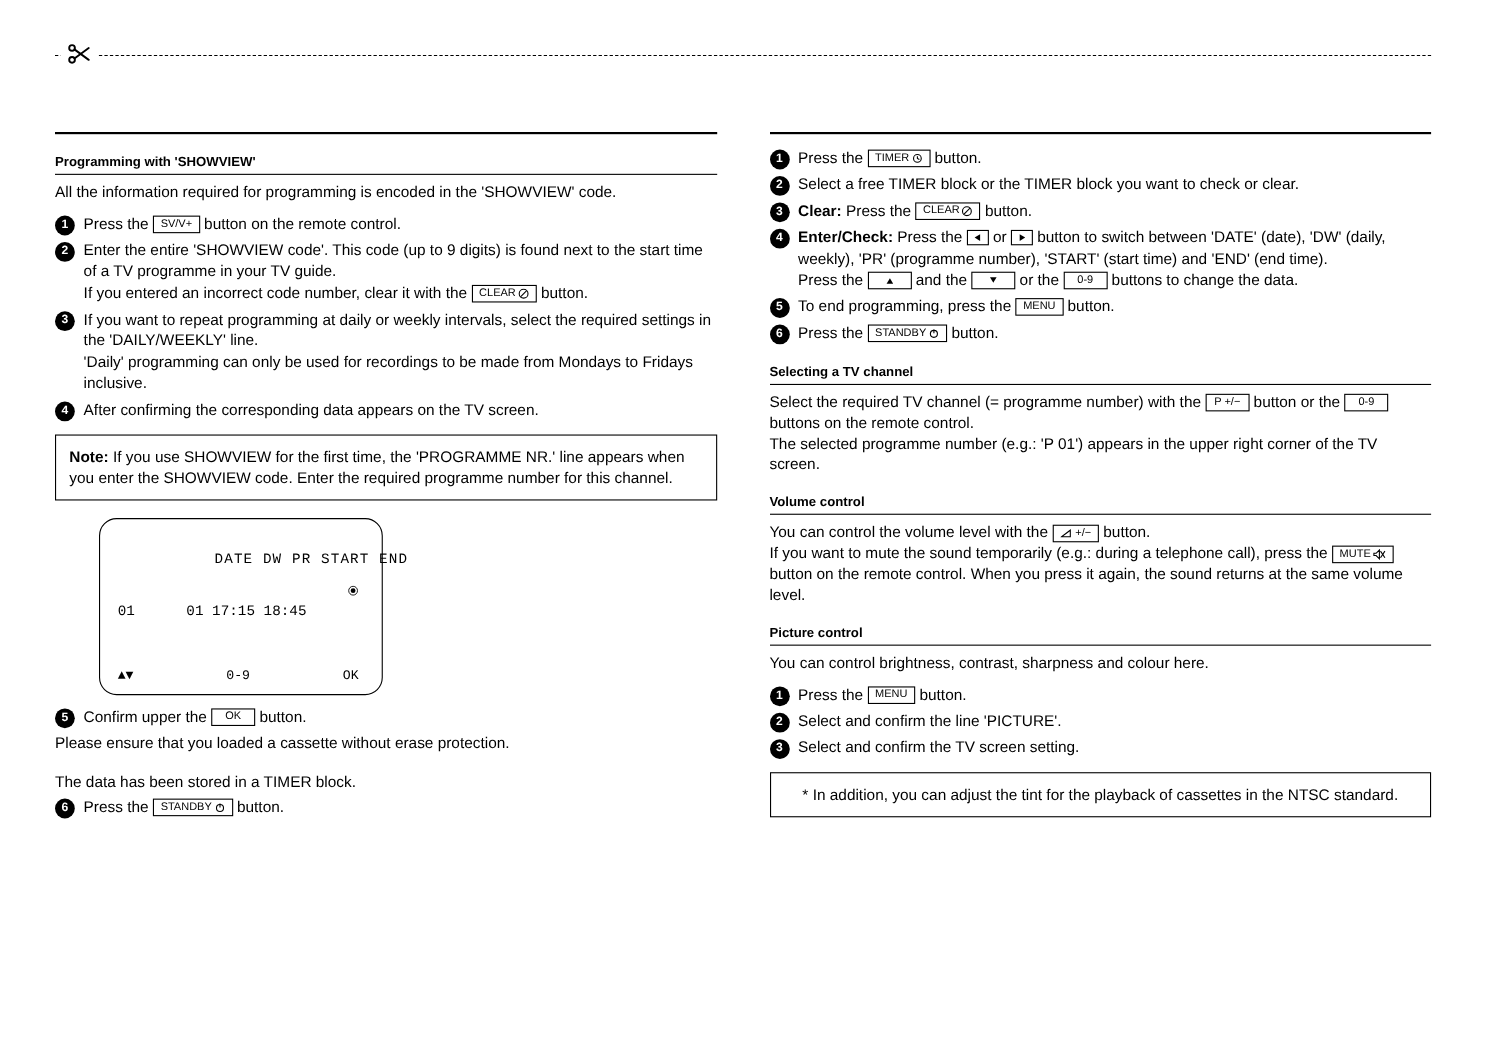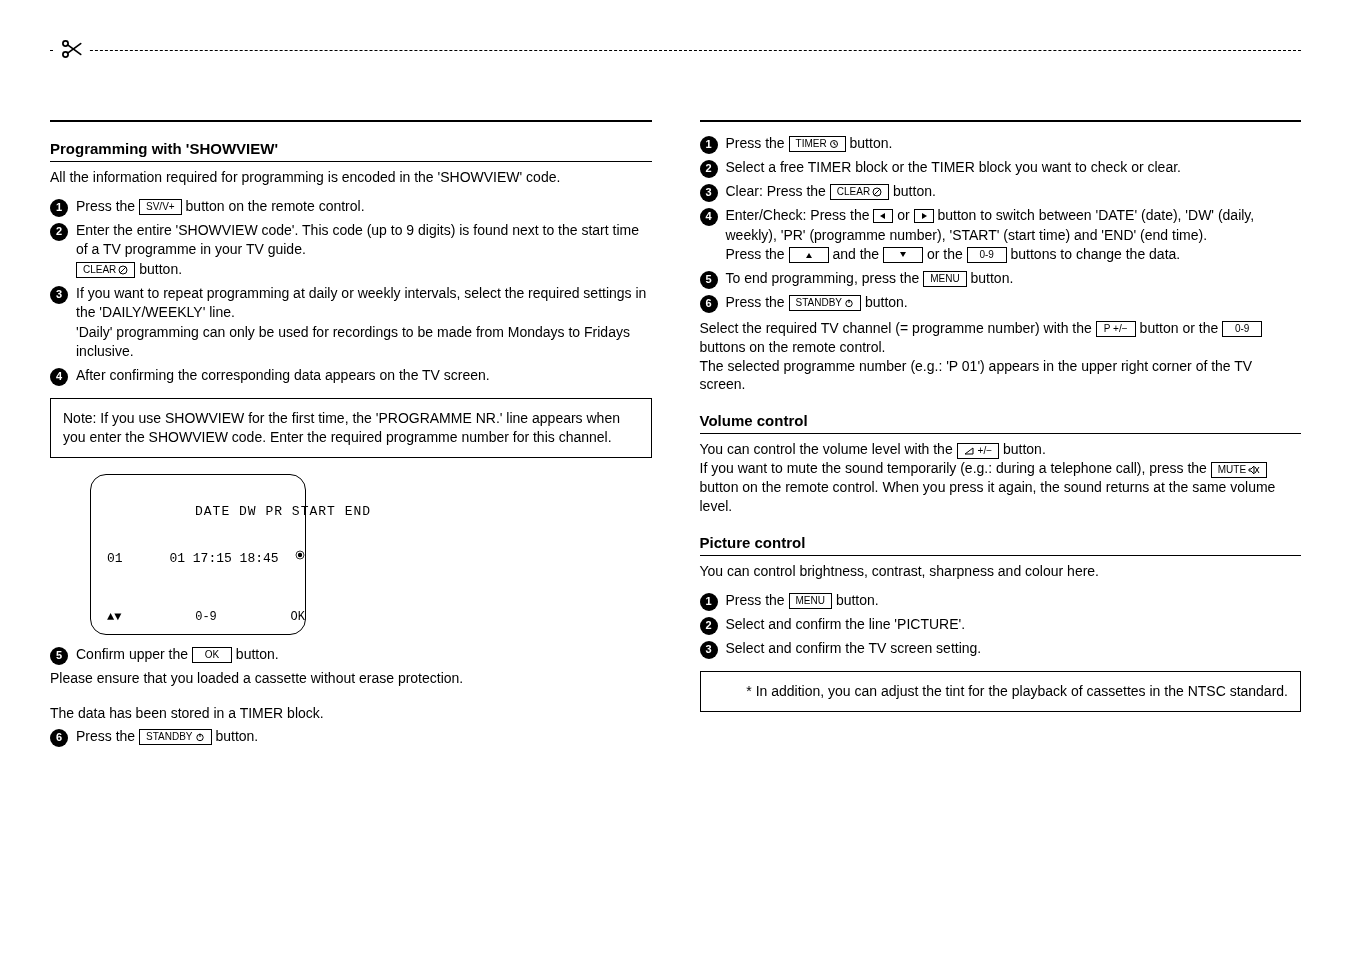--- a/index.html
+++ b/index.html
@@ -46,21 +46,21 @@
   }
 
   
   .top-rule {
     border-top: 2.5px solid #000;
     height: 0;
     margin: 20px 0 12px 0;
   }
 
   h2.section {
-    font-size: 15px;
+    font-size: 12px;
     font-weight: bold;
     margin: 18px 0 6px 0;
     border-bottom: 1px solid #000;
     padding-bottom: 4px;
   }
 
   p.flow {
     margin: 6px 0 10px 0;
     line-height: 1.35;
   }
@@ -110,33 +110,33 @@
   
   .notebox {
     border: 1px solid #000;
     padding: 10px 12px;
     margin: 12px 0 16px 0;
     line-height: 1.35;
   }
 
   
   .osd {
-    width: 216px;
+    width: 258px;
     border: 1px solid #000;
     border-radius: 16px;
-    padding: 14px 0 10px 16px;
+    padding: 14px 21px 10px 16px;
     font-family: "Courier New", Courier, monospace;
     font-size: 13px;
     margin: 0 0 10px 40px;
   }
   .osd .hdr { letter-spacing: 1px; white-space: pre; }
   .osd .row { white-space: pre; margin-top: 2px; text-align: center; }
   .osd .ftr { display:flex; justify-content: space-between; margin-top: 44px; font-size: 12px; }
 
-  .strong { font-weight: normal; }
+  .strong { font-weight: bold; }
 </style>
 </head>
 <body>
 
 <div class="page">
 
   <div class="cutline">
     <div class="dashes"></div>
     <svg width="34" height="34" viewBox="0 0 24 24">
       <g fill="none" stroke="#000" stroke-width="1.6" stroke-linecap="round">
@@ -163,20 +163,21 @@
           <span>Press the </span>
           <span class="keycap">SV/V+</span>
           <span> button on the remote control.</span>
         </div>
       </div>
 
       <div class="step">
         <div class="bullet">2</div>
         <div class="text">
           <span>Enter the entire 'SHOWVIEW code'. This code (up to 9 digits) is found next to the start time of a TV programme in your TV guide.</span><br>
+          <span>If you entered an incorrect code number, clear it with the </span>
           <span class="keycap">
             <span>CLEAR</span>
             <svg width="10" height="10" viewBox="0 0 10 10" style="margin-left:2px">
               <circle cx="5" cy="5" r="4" fill="none" stroke="#000" stroke-width="1"></circle>
               <line x1="2.2" y1="7.8" x2="7.8" y2="2.2" stroke="#000" stroke-width="1"></line>
             </svg>
           </span>
           <span> button.</span>
         </div>
       </div>
@@ -339,20 +340,21 @@
             <span>STANDBY</span>
             <svg width="10" height="10" viewBox="0 0 10 10" style="margin-left:2px">
               <circle cx="5" cy="5.5" r="3.2" fill="none" stroke="#000" stroke-width="1"></circle>
               <line x1="5" y1="1.5" x2="5" y2="5" stroke="#000" stroke-width="1"></line>
             </svg>
           </span>
           <span> button.</span>
         </div>
       </div>
 
+      <h2 class="section">Selecting a TV channel</h2>
       <p class="flow">
         <span>Select the required TV channel (= programme number) with the </span>
         <span class="keycap">P +/−</span>
         <span> button or the </span>
         <span class="keycap">0-9</span>
         <span> buttons on the remote control.</span><br>
         <span>The selected programme number (e.g.: 'P 01') appears in the upper right corner of the TV screen.</span>
       </p>
 
       <h2 class="section">Volume control</h2>
@@ -390,19 +392,19 @@
       </div>
       <div class="step">
         <div class="bullet">2</div>
         <div class="text"><span>Select and confirm the line 'PICTURE'.</span></div>
       </div>
       <div class="step">
         <div class="bullet">3</div>
         <div class="text"><span>Select and confirm the TV screen setting.</span></div>
       </div>
 
-      <div class="notebox" style="text-align:right">
+      <div class="notebox" style="text-align:center">
         <span>* In addition, you can adjust the tint for the playback of cassettes in the NTSC standard.</span>
       </div>
 
     </div>
   </div>
 </div>
 
 </body></html>

